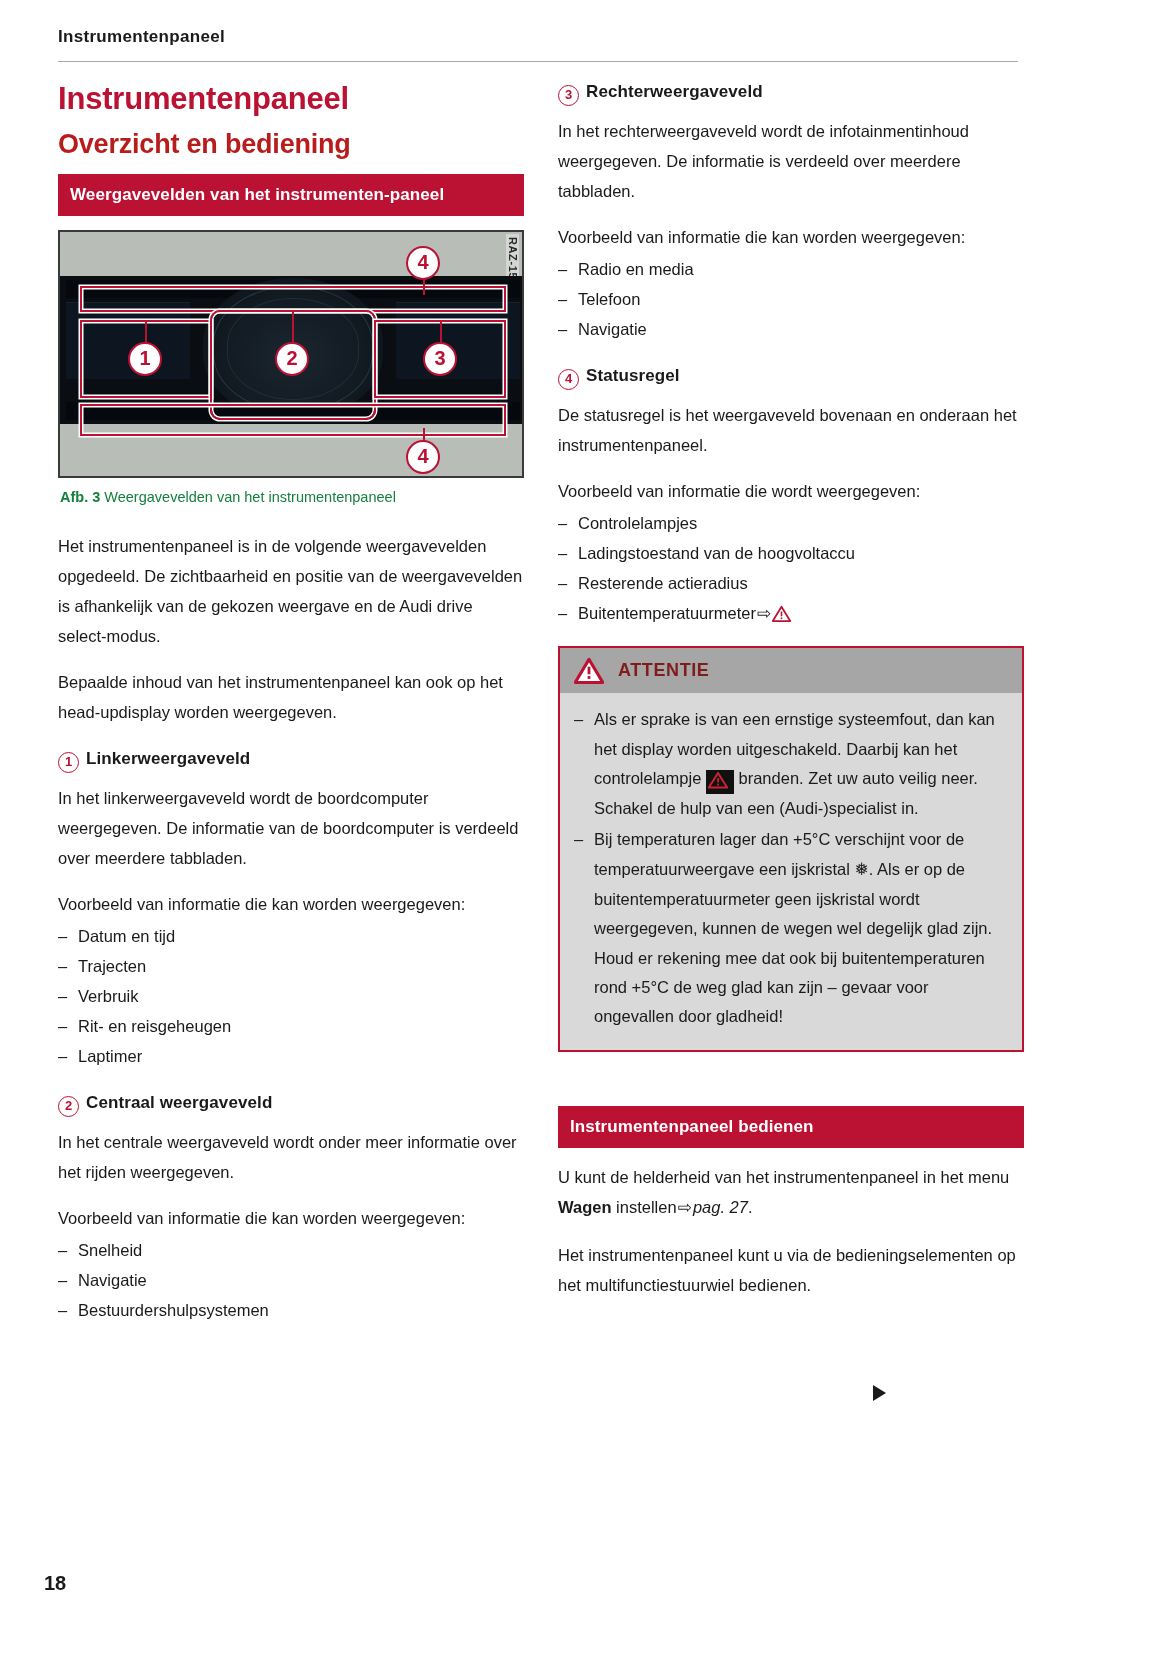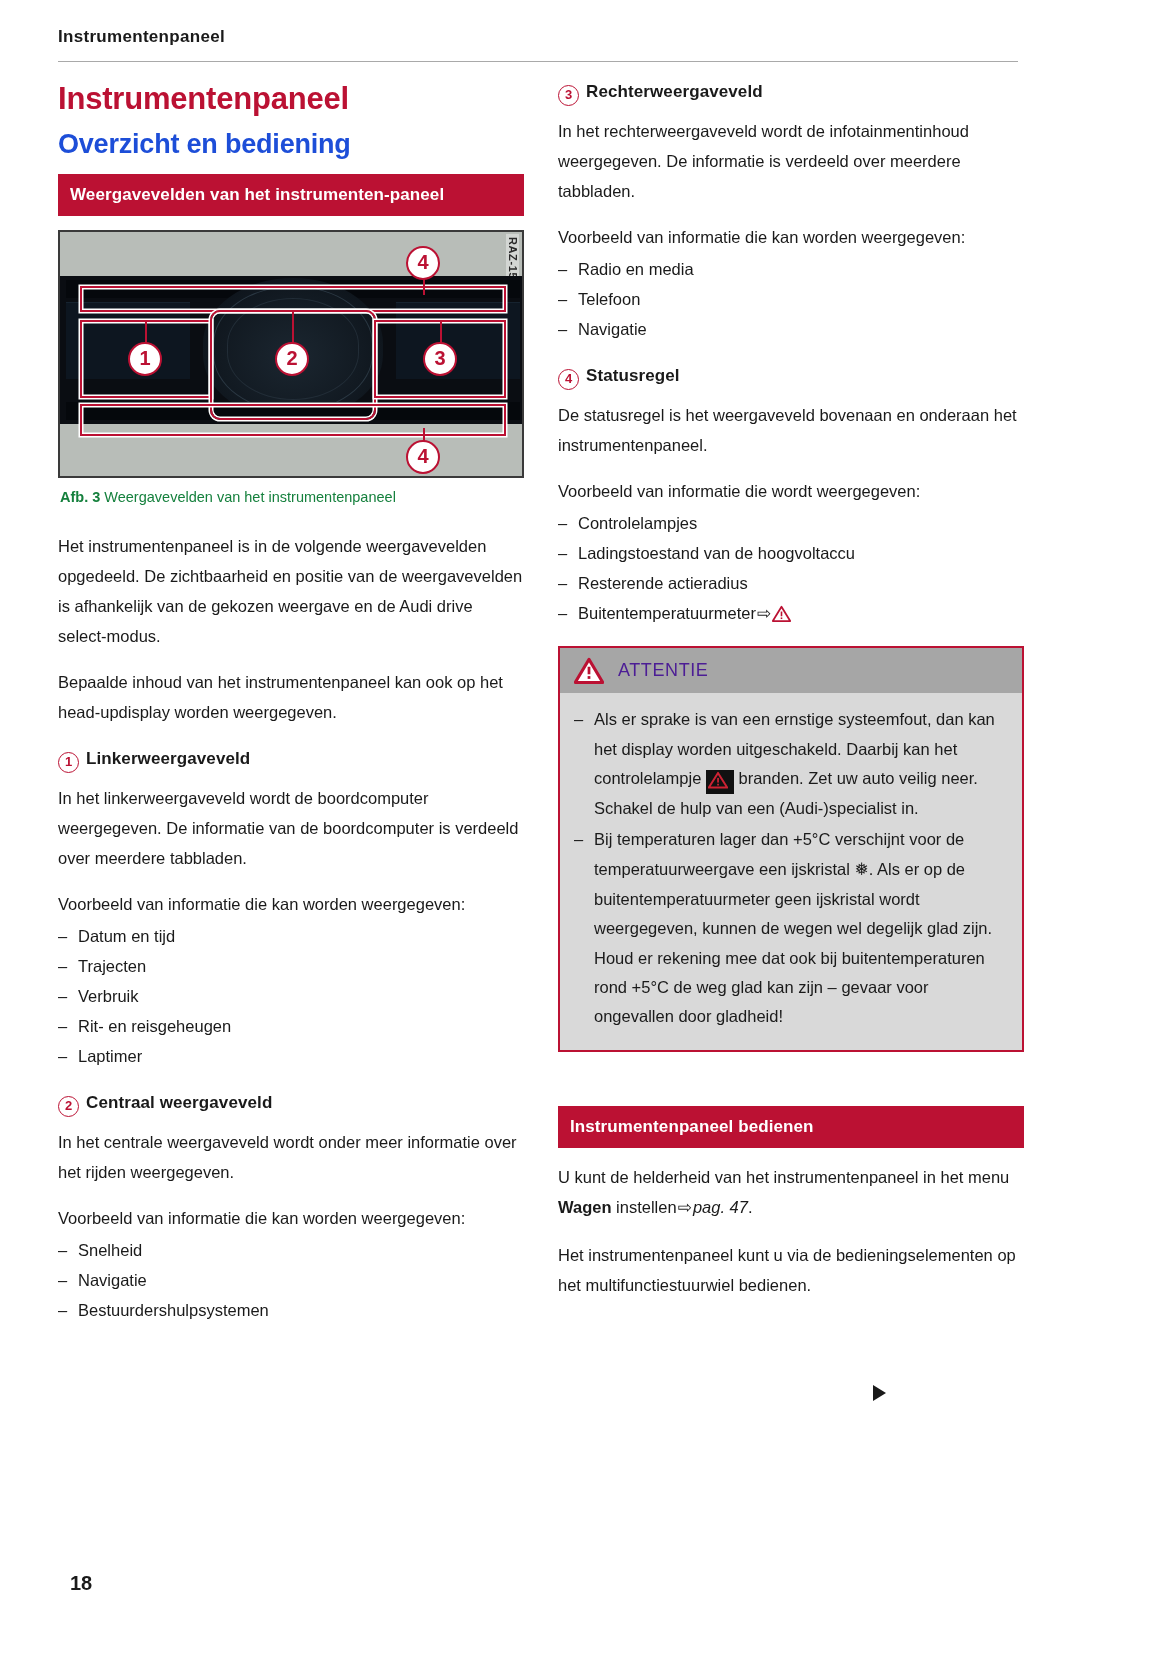--- a/index.html
+++ b/index.html
@@ -58,21 +58,21 @@
     line-height: 1.12;
     font-weight: bold;
     color: #bb1133;
     margin: 0 0 12px 0;
     letter-spacing: -0.2px;
   }
   h2.section-title {
     font-size: 27px;
     line-height: 1.15;
     font-weight: bold;
-    color: #1d4ed8;
+    color: #b91c1c;
     margin: 0 0 14px 0;
     letter-spacing: -0.2px;
   }
   .red-bar {
     background: #bb1133;
     color: #ffffff;
     font-size: 17px;
     font-weight: bold;
     line-height: 1.38;
     padding: 9px 12px 10px 12px;
@@ -280,23 +280,23 @@
   }
   .warnbox-head {
     background: #a6a6a6;
     display: flex;
     align-items: center;
     gap: 14px;
     padding: 9px 14px 9px 14px;
   }
   .warnbox-head .wtitle {
     font-size: 18px;
-    font-weight: normal;
+    font-weight: bold;
     letter-spacing: 0.6px;
-    color: #4c1d95;
+    color: #7f1d1d;
   }
   .warnbox-body {
     padding: 12px 16px 14px 14px;
   }
   .warnbox-body ul.dashlist li {
     font-size: 16.5px;
     line-height: 1.78;
     padding-left: 20px;
     margin-bottom: 2px;
   }
@@ -327,21 +327,21 @@
     color: #1a1a1a;
     padding: 0 1px;
   }
 
   .ref-italic { font-style: italic; }
   .bold { font-weight: bold; }
 
   
   .folio {
     position: absolute;
-    left: 70px;
+    left: 44px;
     bottom: 58px;
     font-size: 20px;
     font-weight: bold;
     color: #1a1a1a;
   }
   .cont-arrow {
     position: absolute;
     right: 58px;
     bottom: 252px;
     width: 0;
@@ -488,20 +488,20 @@
           </li>
           <li><span>Bij temperaturen lager dan +5°C verschijnt voor de temperatuurweergave een ijskristal</span>
             <span class="snow-ico">❅</span><span>. Als er op de buitentemperatuurmeter geen ijskristal wordt weergegeven, kunnen de wegen wel degelijk glad zijn. Houd er rekening mee dat ook bij buitentemperaturen rond +5°C de weg glad kan zijn – gevaar voor ongevallen door gladheid!</span>
           </li>
         </ul>
       </div>
     </div>
 
     <div class="red-bar single" style="margin-top:54px;">Instrumentenpaneel bedienen</div>
 
-    <p class="body"><span>U kunt de helderheid van het instrumentenpaneel in het menu</span> <span class="bold">Wagen</span> <span>instellen</span><span class="arrow-ico">⇨</span><span class="ref-italic">pag. 47</span><span>.</span></p>
+    <p class="body"><span>U kunt de helderheid van het instrumentenpaneel in het menu</span> <span class="bold">Wagen</span> <span>instellen</span><span class="arrow-ico">⇨</span><span class="ref-italic">pag. 27</span><span>.</span></p>
 
     <p class="body">Het instrumentenpaneel kunt u via de bedieningselementen op het multifunctiestuurwiel bedienen.</p>
   </div>
 
   <div class="cont-arrow"></div>
   <div class="folio">18</div>
 </div>
 
 </body></html>

